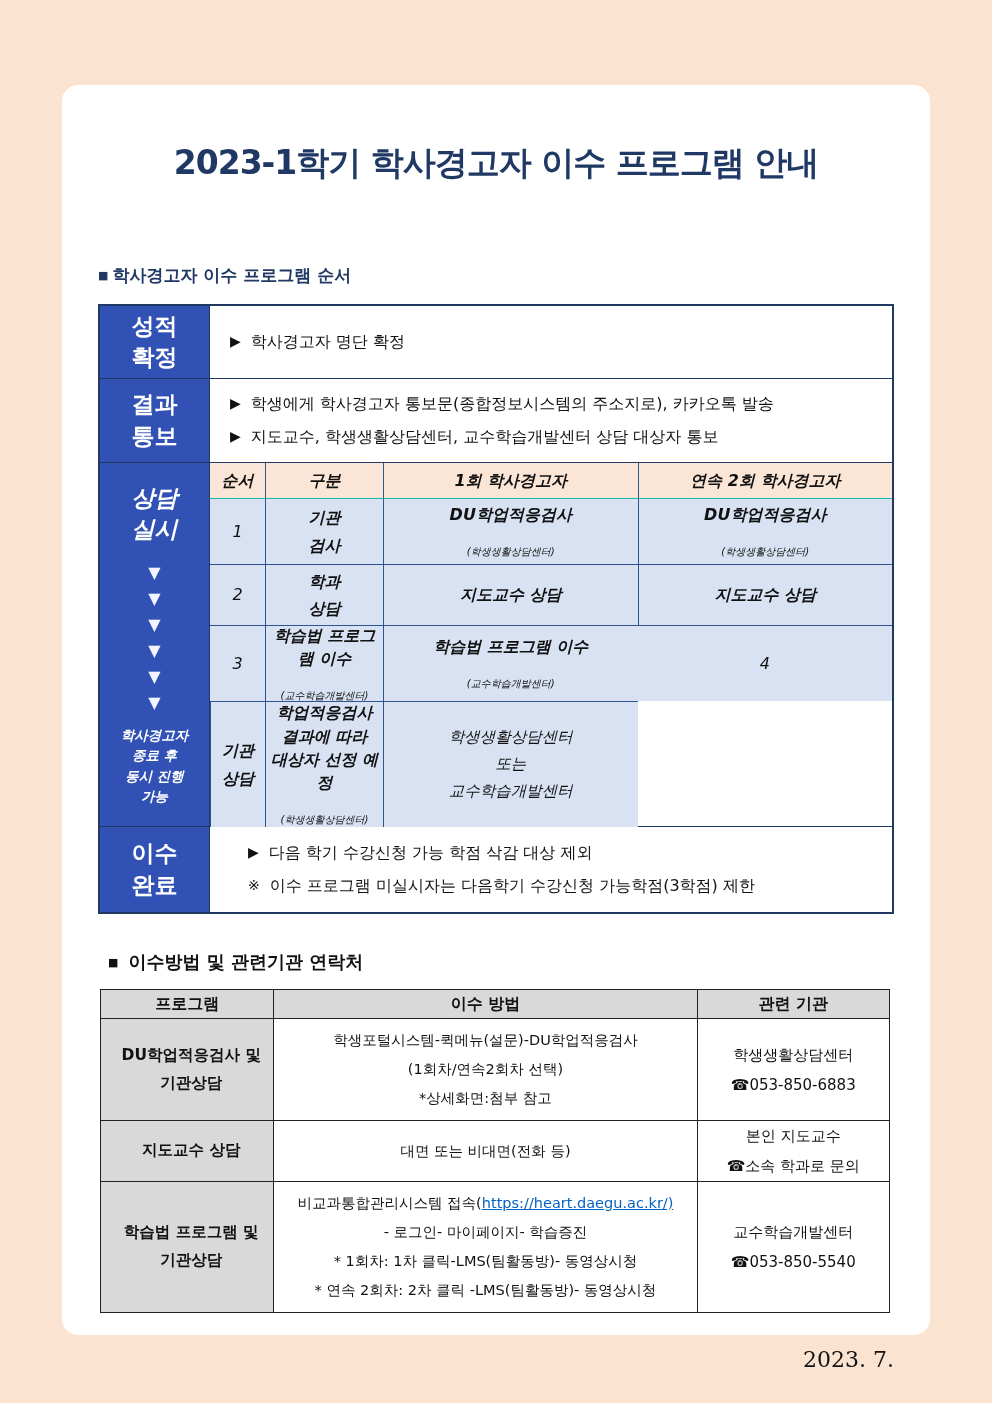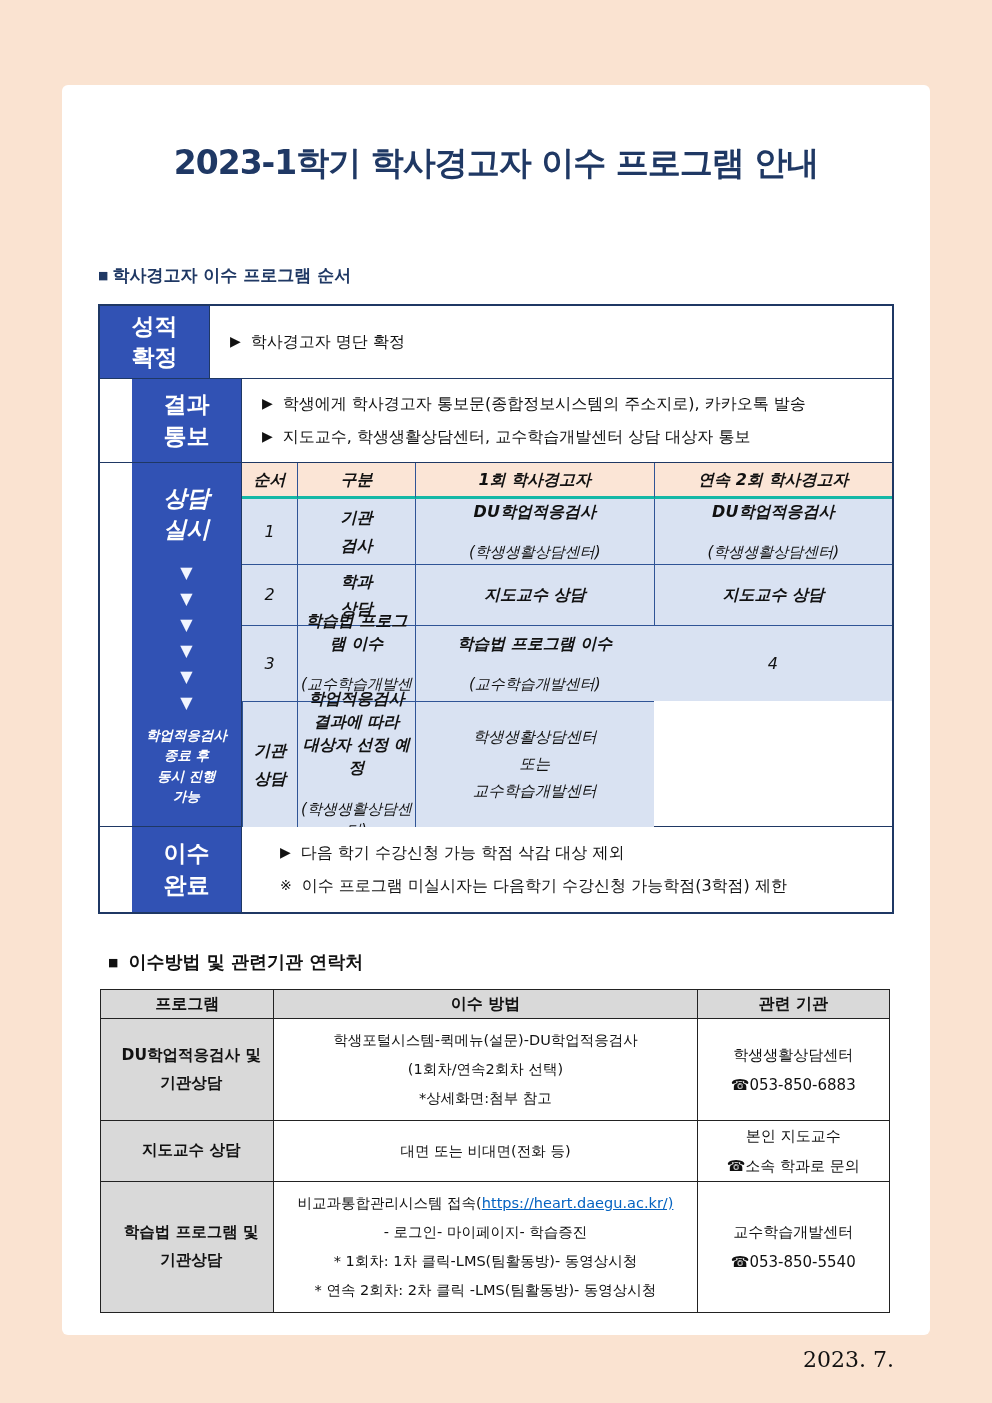--- a/index.html
+++ b/index.html
@@ -7,40 +7,40 @@
   body {
     background:#FAE3D1;
     font-family:"DejaVu Sans","Liberation Sans",sans-serif;
     color:#111;
     width:992px; height:1403px;
     position:relative;
   }
   .card {
     position:absolute; left:62px; top:85px;
     width:868px; height:1250px;
-    background:#ffffff; border-radius:6px;
+    background:#ffffff; border-radius:16px;
     padding:0 36px;
   }
   .doc-title {
     margin-top:56px; text-align:center;
     font-size:33px; font-weight:bold; color:#1F3864;
     letter-spacing:-1px;
   }
   .section-heading1 {
     margin-top:78px; font-size:17px; font-weight:bold; color:#1F3864;
     display:flex; align-items:center; gap:4px;
   }
   .section-heading1 .sq { font-size:11px; }
   
   .flow-table {
     margin-top:17px; width:796px;
     border:2px solid #1F3864; background:#fff;
   }
   .flow-row { display:flex; }
-  .flow-row + .flow-row { border-top:1px solid #1F3864;padding-left:32px; }
+  .flow-row + .flow-row { border-top:1px solid #1F3864; }
   .stage-cell {
     width:110px; min-width:110px;
     background:#3152B4; color:#fff;
     border-right:1px solid #1F3864;
     display:flex; flex-direction:column; align-items:center; justify-content:center;
     text-align:center;
   }
   .stage-label { font-size:23px; font-weight:bold; line-height:1.35; white-space:pre-line; }
   .stage-note  { font-size:13.5px; font-weight:bold; line-height:1.5; white-space:pre-line; margin-top:14px; }
   .arrow-stack { display:flex; flex-direction:column; align-items:center; margin-top:10px; }
@@ -64,24 +64,24 @@
     grid-template-columns:55px 118px 1fr 1fr;
     grid-template-rows:36px 65px 61px 76px 126px;
   }
   .ic {
     display:flex; flex-direction:column; align-items:center; justify-content:center;
     text-align:center; font-size:16px;
     border-left:1px solid #2F5496;
     background:#D9E2F2; line-height:1.45;
   }
   .ic.first-col { border-left:none; }
-  .ic.hdr { background:#FBE5D6; font-weight:bold; border-bottom:3px solid #14b8a6; }
+  .ic.hdr { background:#FBE5D6; font-weight:bold; border-bottom:1px solid #14b8a6; }
   .ic.body-row { border-top:1px solid #2F5496; }
   .ic .main { font-weight:bold; white-space:pre-line; }
-  .ic .sub  { font-size:15px; margin-top:19px; white-space:pre-line; }
+  .ic .sub  { font-size:10px; margin-top:19px; white-space:pre-line; }
   .ic .plain{ font-size:15.5px; line-height:1.75; white-space:pre-line; }
   .ic .cat  { font-weight:bold; line-height:1.7; white-space:pre-line; }
   
   .section-heading2 {
     margin-top:36px; font-size:18px; font-weight:bold; color:#111;
     display:flex; align-items:center; gap:10px; padding-left:10px;
   }
   .section-heading2 .sq { font-size:11px; }
   .contact-table {
     margin-top:15px; margin-left:2px;
@@ -156,21 +156,21 @@
         <div class="stage-label">상담
 실시</div>
         <div class="arrow-stack">
           <div class="down-arrow">▼</div>
           <div class="down-arrow">▼</div>
           <div class="down-arrow">▼</div>
           <div class="down-arrow">▼</div>
           <div class="down-arrow">▼</div>
           <div class="down-arrow">▼</div>
         </div>
-        <div class="stage-note">학업적응검사
+        <div class="stage-note">학사경고자
 종료 후
 동시 진행
 가능</div>
       </div>
       <div class="content-cell">
         <div class="inner-table">
 
           <div class="ic hdr first-col">순서</div>
           <div class="ic hdr">구분</div>
           <div class="ic hdr">1회 학사경고자</div>

